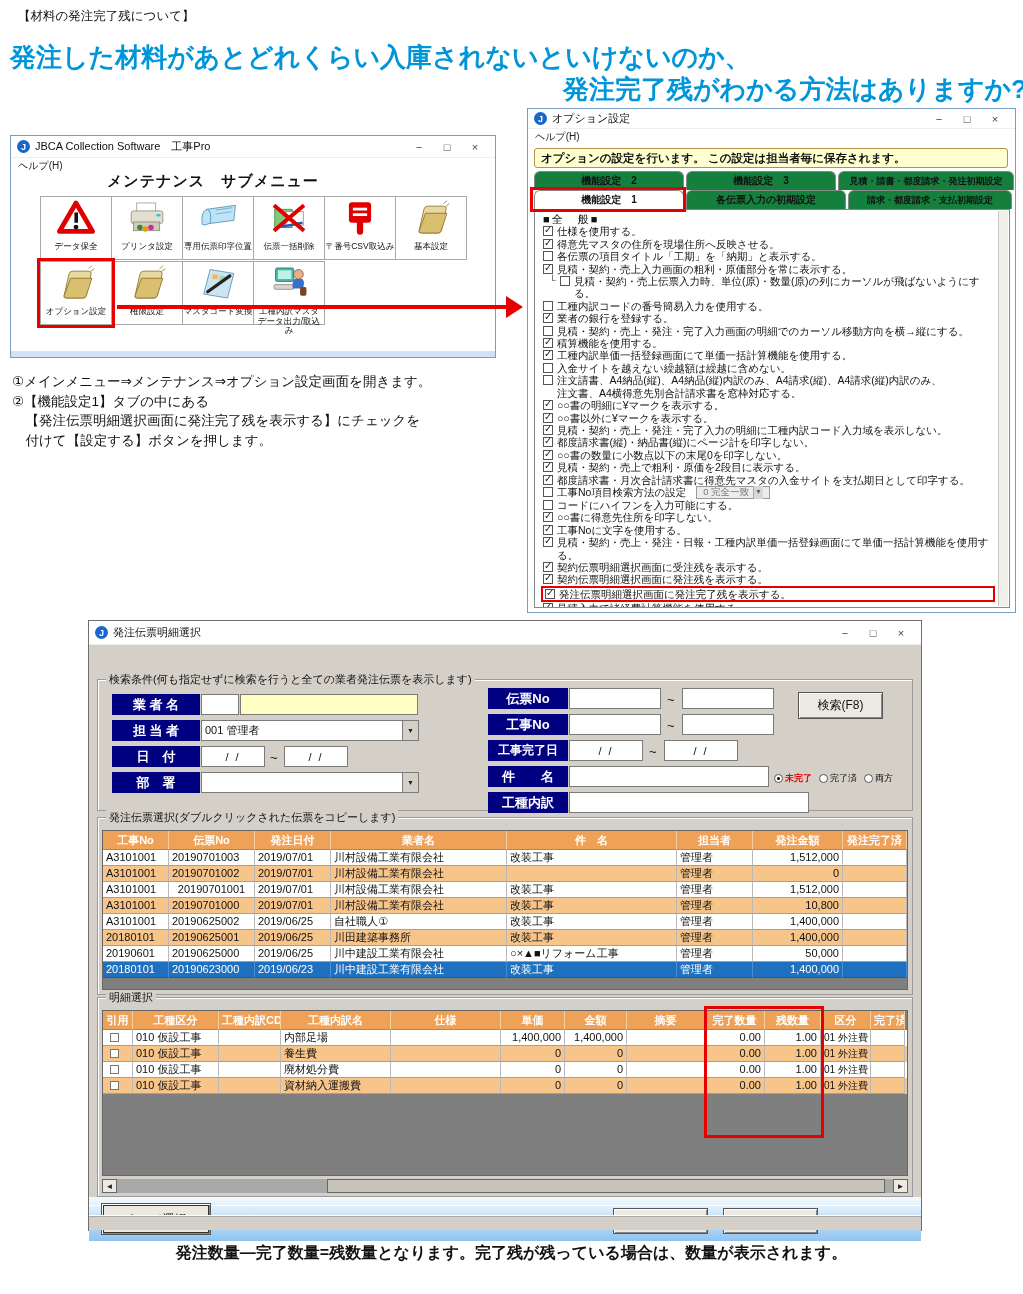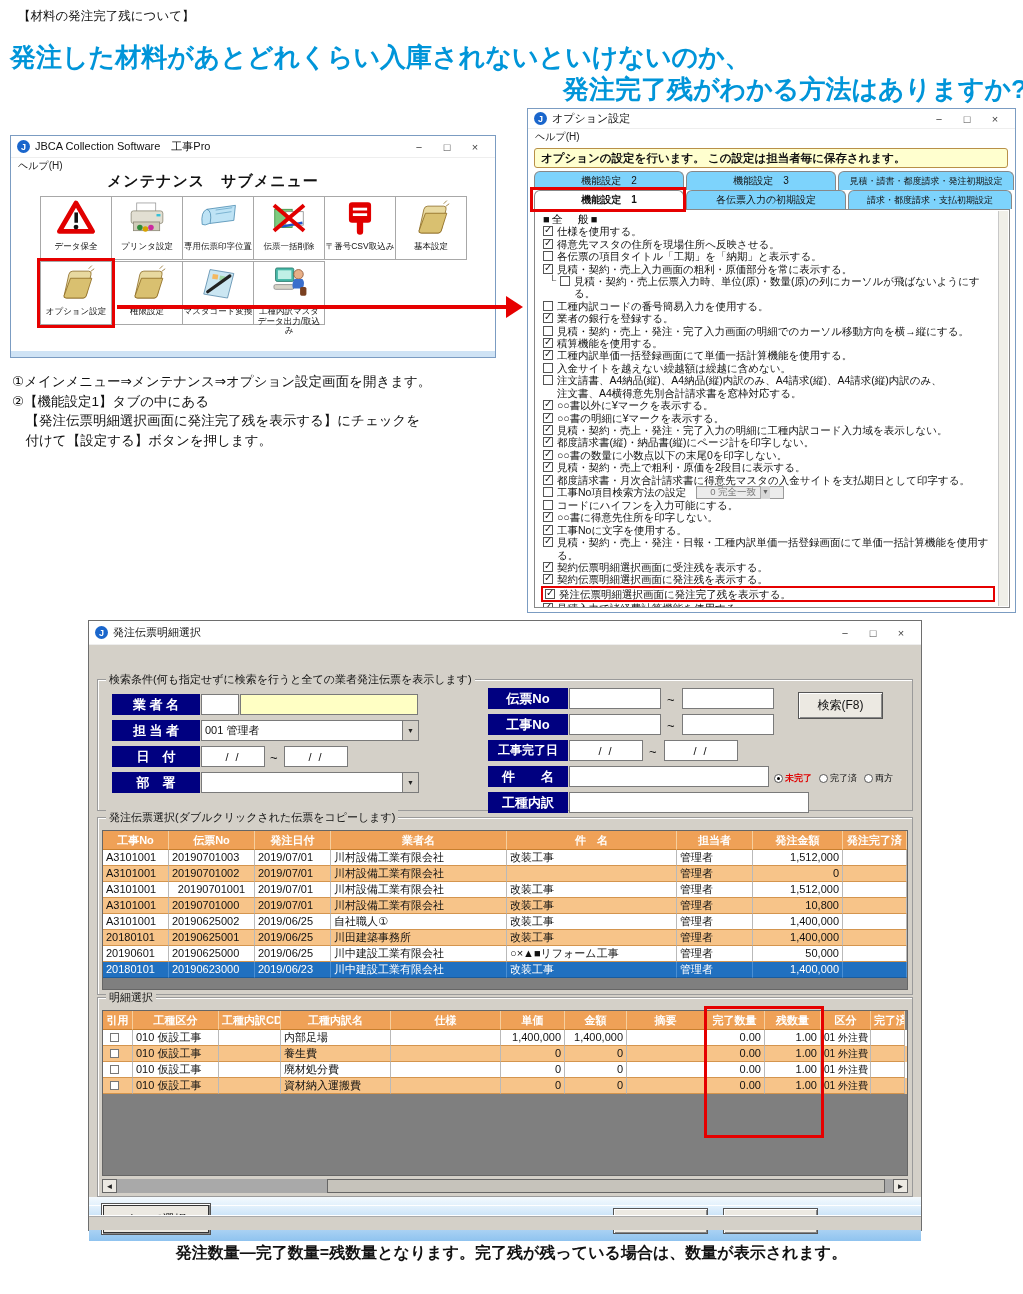--- a/index.html
+++ b/index.html
@@ -30,34 +30,34 @@
   
   #red-arrow-line{position:absolute;left:117px;top:305px;width:393px;height:4px;background:#e60000;z-index:40;}
   #red-arrow-head{position:absolute;left:506px;top:296px;width:0;height:0;border-left:17px solid #e60000;border-top:11px solid transparent;border-bottom:11px solid transparent;z-index:40;}
 
   
   #opt-win{left:527px;top:108px;width:489px;height:505px;}
   #opt-banner{position:absolute;left:6px;top:39px;width:474px;height:20px;background:#ffffcf;border:1px solid #b89048;border-radius:3px;font-size:11.5px;font-weight:bold;display:flex;align-items:center;padding-left:6px;}
   .tabrow{position:absolute;left:6px;display:flex;height:19px;}
   #tabrow1{top:62px;}
   #tabrow2{top:81px;}
-  .tab{border:1px solid #888;border-bottom:none;border-radius:6px 6px 0 0;background:#7dd3fc;font-size:10px;display:flex;align-items:center;justify-content:center;margin-right:2px;padding:0 2px;}
+  .tab{border:1px solid #888;border-bottom:none;border-radius:6px 6px 0 0;background:#15803d;font-size:10px;display:flex;align-items:center;justify-content:center;margin-right:2px;padding:0 2px;font-weight:bold;}
   .tab.small{font-size:9px;}
   .tab.sel{background:#fff;font-weight:bold;z-index:3;}
   #opt-tab-redbox{position:absolute;left:2px;top:78px;width:156px;height:25px;border:3px solid #e60000;z-index:6;pointer-events:none;}
   #opt-panel{position:absolute;left:6px;top:100px;width:476px;height:399px;border:1px solid #888;background:#fff;padding:3px 14px 0 8px;overflow:hidden;}
   #opt-scroll{position:absolute;right:1px;top:1px;bottom:1px;width:10px;background:#f0efe8;border-left:1px solid #c8c8c8;}
   .opt-row{display:flex;align-items:flex-start;font-size:10.5px;line-height:12.4px;min-height:12.4px;gap:4px;}
   .opt-row .txt{white-space:pre-line;}
   .opt-sec{font-size:11px;letter-spacing:2px;}
   .cb{flex:none;width:10px;height:10px;border:1px solid #555;background:#fff;margin-top:1px;position:relative;}
   .cb.on:after{content:"✓";position:absolute;left:0px;top:-3px;font-size:10px;font-weight:bold;color:#222;}
   .branch{flex:none;color:#444;margin-left:6px;font-size:10px;}
   .opt-hl{border:2px solid #e60000;padding:0 2px;margin-left:-2px;}
-  .opt-dd{flex:none;display:inline-flex;align-items:center;border:1px solid #9a9a9a;background:#ececec;color:#777;font-size:9.5px;height:13px;padding:0 13px;margin-left:6px;gap:4px;}
+  .opt-dd{flex:none;display:inline-flex;align-items:center;border:1px solid #9a9a9a;background:#ececec;color:#777;font-size:9.5px;height:13px;padding:0 6px;margin-left:6px;gap:4px;}
   .opt-dd .arr{font-size:7px;color:#666;background:#d8d8d8;border-left:1px solid #aaa;padding:0 1px;}
 
   
   #tag-title{position:absolute;left:18px;top:8px;font-size:12.5px;}
   #headline1{position:absolute;left:10px;top:40px;font-size:26px;font-weight:bold;color:#0095d9;white-space:nowrap;}
   #headline2{position:absolute;left:563px;top:72px;font-size:26px;font-weight:bold;color:#0095d9;white-space:nowrap;}
   #instructions{position:absolute;left:12px;top:372px;font-size:13.5px;line-height:19.5px;white-space:pre-line;}
   #footer-caption{position:absolute;left:0;top:1241px;width:1023px;text-align:center;font-size:16px;font-weight:bold;line-height:23px;}
 
   
@@ -303,25 +303,25 @@
             <span class="cb"></span>
             <span class="txt">入金サイトを越えない繰越額は繰越に含めない。</span>
           </div>
           <div class="opt-row">
             <span class="cb"></span>
             <span class="txt">注文請書、A4納品(縦)、A4納品(縦)内訳のみ、A4請求(縦)、A4請求(縦)内訳のみ、
 注文書、A4横得意先別合計請求書を窓枠対応する。</span>
           </div>
           <div class="opt-row">
             <span class="cb on"></span>
+            <span class="txt">○○書の明細に¥マークを表示する。</span>
+          </div>
+          <div class="opt-row">
+            <span class="cb on"></span>
             <span class="txt">○○書以外に¥マークを表示する。</span>
-          </div>
-          <div class="opt-row">
-            <span class="cb on"></span>
-            <span class="txt">○○書の明細に¥マークを表示する。</span>
           </div>
           <div class="opt-row">
             <span class="cb on"></span>
             <span class="txt">見積・契約・売上・発注・完了入力の明細に工種内訳コード入力域を表示しない。</span>
           </div>
           <div class="opt-row">
             <span class="cb on"></span>
             <span class="txt">都度請求書(縦)・納品書(縦)にページ計を印字しない。</span>
           </div>
           <div class="opt-row">

